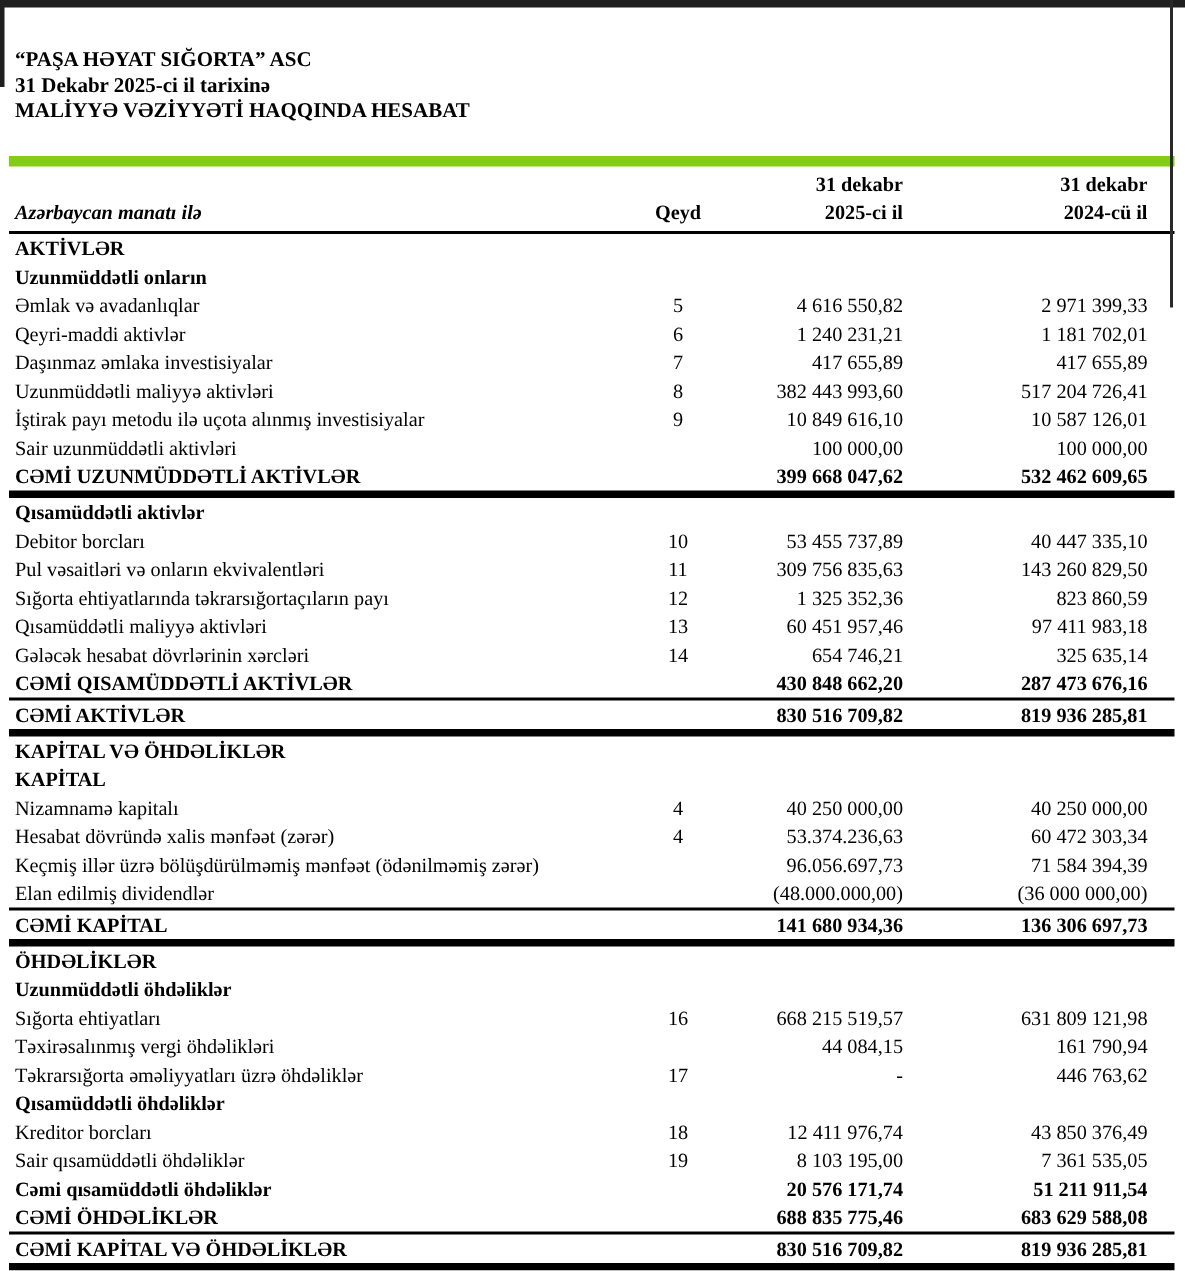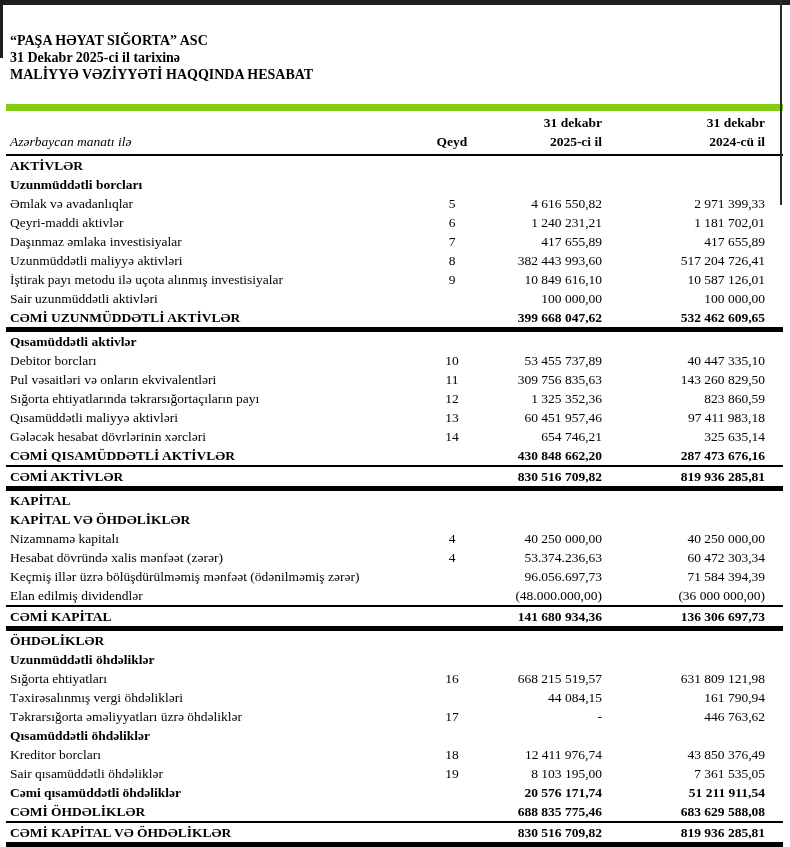--- a/index.html
+++ b/index.html
@@ -36,21 +36,21 @@
   td { line-height: 15px; padding: 2px 0; vertical-align: bottom; overflow: hidden; }
   td.c-label { text-align: left; padding-left: 4px; }
   td.c-qeyd  { text-align: center; }
   td.c-num   { text-align: right; }
   td.c-num.y2025 { padding-right: 4px; }
   td.c-num.y2024 { padding-right: 18px; }
 
   thead tr.hrow1 td { border-top: 7px solid #84cc16; padding-top: 4px; }
   thead tr.hrow2 td { border-bottom: 2px solid #000; padding-bottom: 5px; }
   thead td.hdr { font-weight: bold; }
-  thead td.note { font-style: italic; }
+  thead td.note { font-style: italic; font-weight: bold; }
 
   tr.style-section td.c-label,
   tr.style-subsection td.c-label { font-weight: bold; }
   tr.style-total td { font-weight: bold; }
 
   tr.rule-top td    { border-top: 2px solid #000; }
   tr.rule-bottom td { border-bottom: 5px solid #000000; }
 </style>
 </head>
 <body>
@@ -89,21 +89,21 @@
       </tr>
     </thead>
     <tbody>
         <tr class="style-section">
     <td class="c-label">AKTİVLƏR</td>
     <td class="c-qeyd"></td>
     <td class="c-num y2025"></td>
     <td class="c-num y2024"></td>
   </tr>
         <tr class="style-subsection">
-    <td class="c-label">Uzunmüddətli borcları</td>
+    <td class="c-label">Uzunmüddətli onların</td>
     <td class="c-qeyd"></td>
     <td class="c-num y2025"></td>
     <td class="c-num y2024"></td>
   </tr>
         <tr class="style-normal">
     <td class="c-label">Əmlak və avadanlıqlar</td>
     <td class="c-qeyd">5</td>
     <td class="c-num y2025">4 616 550,82</td>
     <td class="c-num y2024">2 971 399,33</td>
   </tr>
@@ -185,27 +185,27 @@
     <td class="c-num y2025">430 848 662,20</td>
     <td class="c-num y2024">287 473 676,16</td>
   </tr>
         <tr class="style-total rule-top rule-bottom">
     <td class="c-label">CƏMİ AKTİVLƏR</td>
     <td class="c-qeyd"></td>
     <td class="c-num y2025">830 516 709,82</td>
     <td class="c-num y2024">819 936 285,81</td>
   </tr>
         <tr class="style-section">
+    <td class="c-label">KAPİTAL VƏ ÖHDƏLİKLƏR</td>
+    <td class="c-qeyd"></td>
+    <td class="c-num y2025"></td>
+    <td class="c-num y2024"></td>
+  </tr>
+        <tr class="style-section">
     <td class="c-label">KAPİTAL</td>
-    <td class="c-qeyd"></td>
-    <td class="c-num y2025"></td>
-    <td class="c-num y2024"></td>
-  </tr>
-        <tr class="style-section">
-    <td class="c-label">KAPİTAL VƏ ÖHDƏLİKLƏR</td>
     <td class="c-qeyd"></td>
     <td class="c-num y2025"></td>
     <td class="c-num y2024"></td>
   </tr>
         <tr class="style-normal">
     <td class="c-label">Nizamnamə kapitalı</td>
     <td class="c-qeyd">4</td>
     <td class="c-num y2025">40 250 000,00</td>
     <td class="c-num y2024">40 250 000,00</td>
   </tr>

